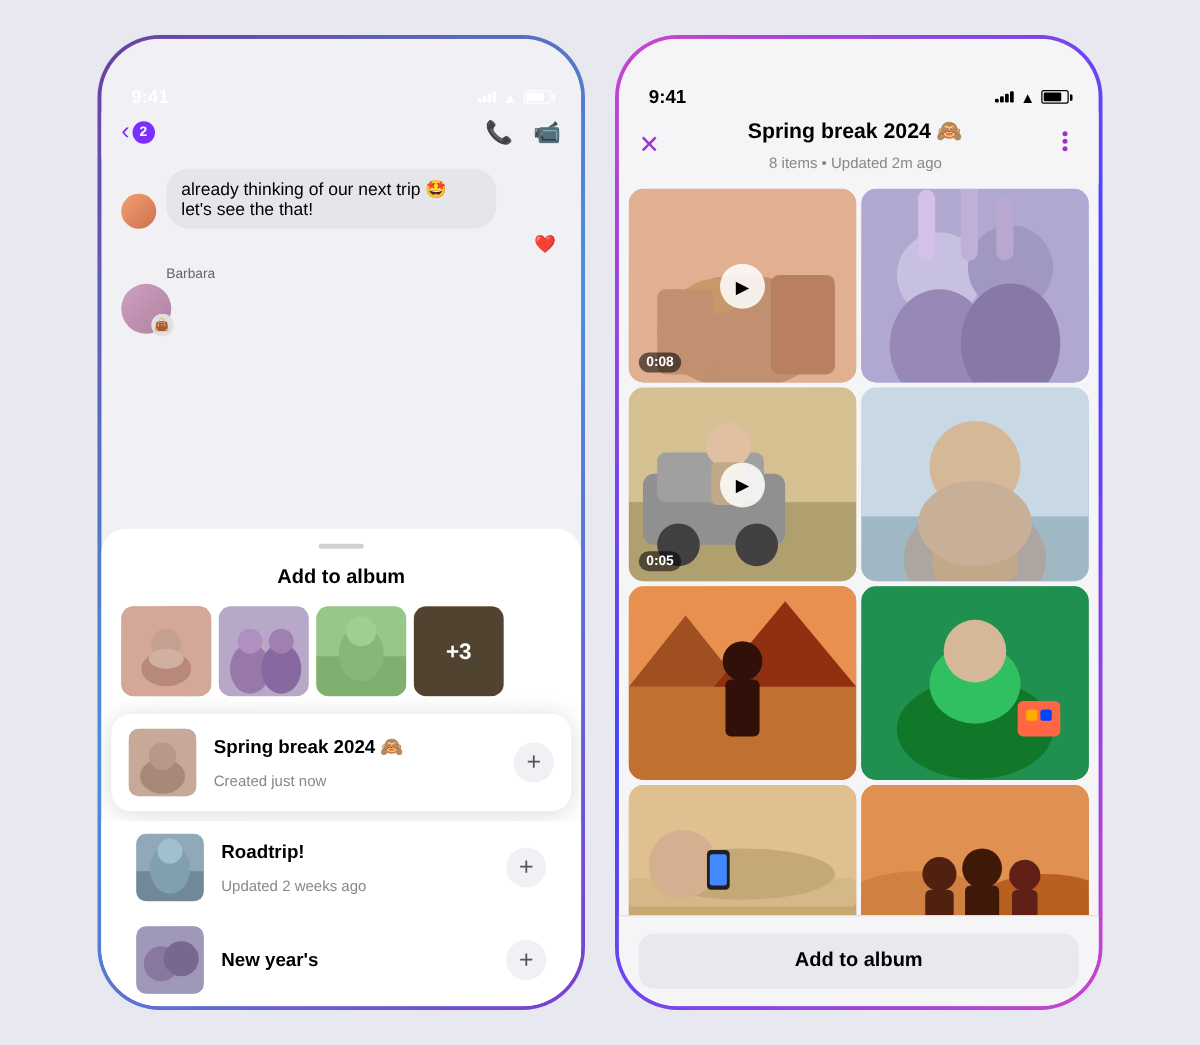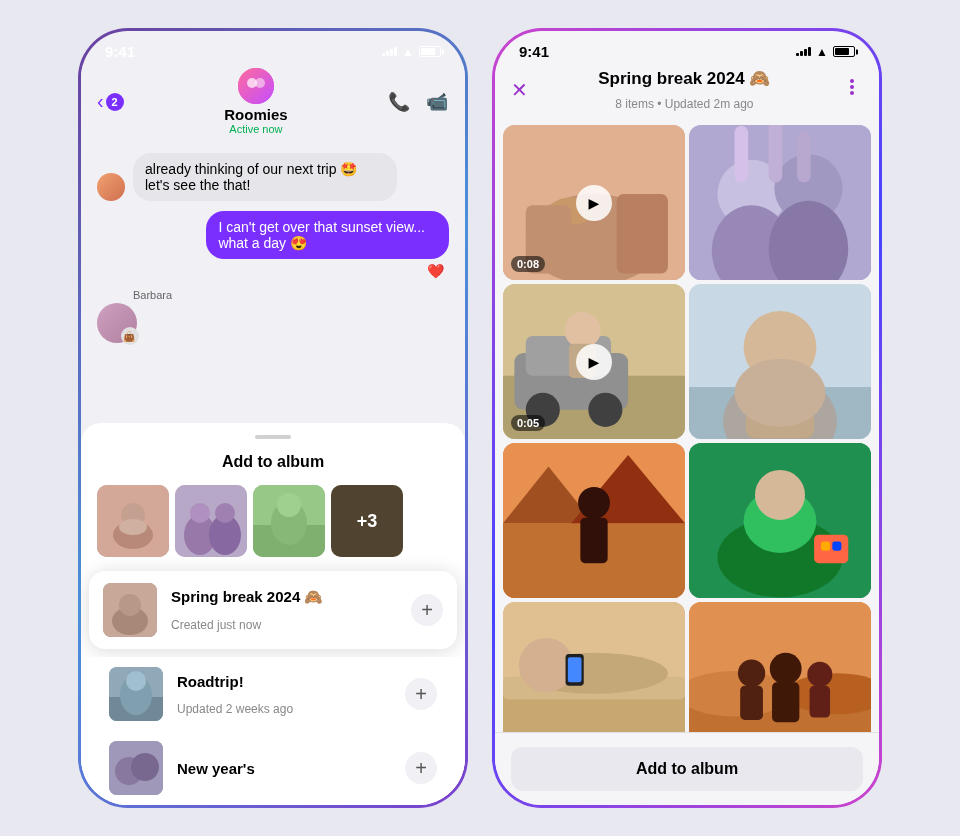--- a/index.html
+++ b/index.html
@@ -50,20 +50,21 @@
 
     
     .status-bar {
       display: flex;
       justify-content: space-between;
       align-items: center;
       padding: 12px 24px 4px;
       color: #000;
       font-size: 14px;
       font-weight: 600;
+      margin-top: 26px;
     }
 
     .status-bar.dark {
       color: #fff;
     }
 
     .status-bar.light {
       color: #000;
     }
 
@@ -525,57 +526,37 @@
               <div class="battery-fill"></div>
             </div>
           </div>
         </div>
 
         <div class="messenger-header">
           <div class="back-button">
             <span style="font-size:20px;color:#7b2fff;">‹</span>
             <div class="back-badge">2</div>
           </div>
-          <div class="chat-info">
-            <div class="chat-avatar">
-              <svg width="36" height="36" viewBox="0 0 36 36">
-                <circle cx="18" cy="18" r="18" fill="url(#gAvatar)"></circle>
-                <defs>
-                  <linearGradient id="gAvatar" x1="0%" y1="0%" x2="100%" y2="100%">
-                    <stop offset="0%" style="stop-color:#ff6b9d"></stop>
-                    <stop offset="100%" style="stop-color:#c44dff"></stop>
-                  </linearGradient>
-                </defs>
-                <circle cx="14" cy="15" r="5" fill="rgba(255,255,255,0.7)"></circle>
-                <circle cx="22" cy="15" r="5" fill="rgba(255,255,255,0.5)"></circle>
-              </svg>
-            </div>
-            <span class="chat-name">Roomies</span>
-            <span class="chat-status">Active now</span>
-          </div>
           <div class="chat-actions">
             <span>📞</span>
             <span>📹</span>
           </div>
         </div>
 
         <div class="chat-messages">
 
           <div class="message-incoming">
             <div class="msg-avatar" style="background:linear-gradient(135deg,#f0a070,#d07050);"></div>
             <div class="msg-bubble-incoming">
               already thinking of our next trip 🤩 let's see the that!
             </div>
           </div>
 
           <div class="outgoing-wrapper">
             <div>
-              <div class="msg-bubble-outgoing">
-                I can't get over that sunset view... what a day 😍
-              </div>
               <div class="reaction">❤️</div>
             </div>
           </div>
 
 
           <div style="margin-bottom:4px;">
             <div class="sender-name">Barbara</div>
             <div class="message-incoming">
               <div class="msg-avatar" style="background:linear-gradient(135deg,#d0a0c0,#b080a0);width:40px;height:40px;border-radius:50%;position:relative;">
 

